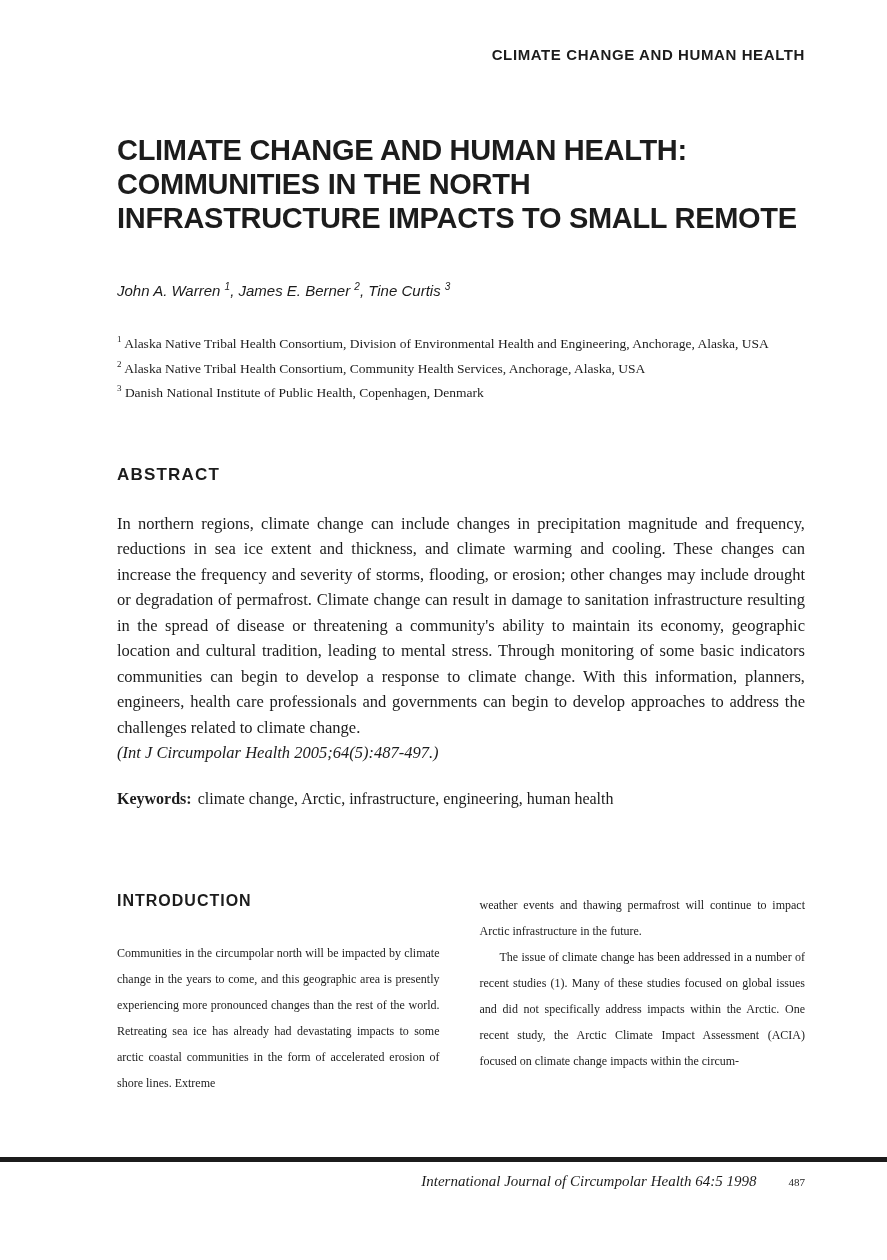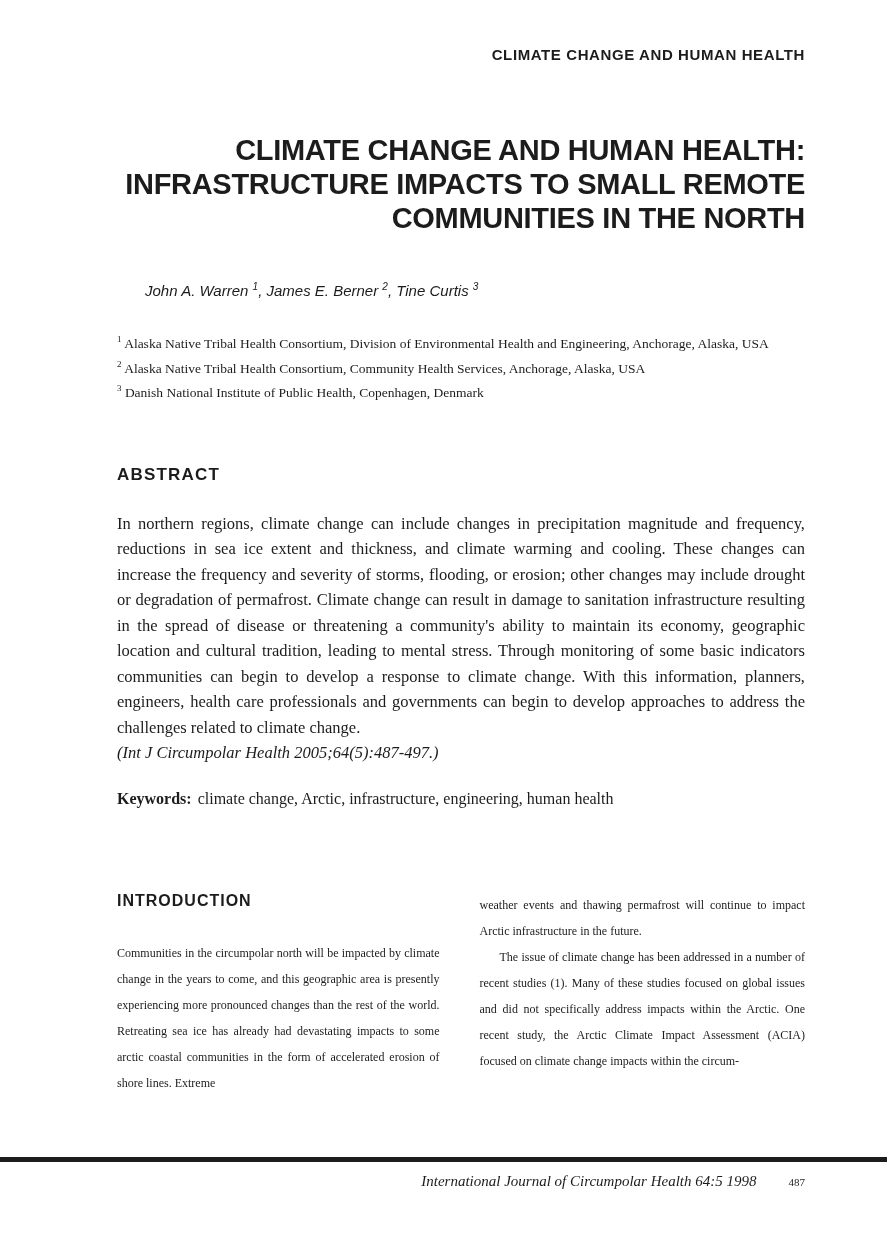--- a/index.html
+++ b/index.html
@@ -22,29 +22,27 @@
     font-size: 15px;
     letter-spacing: 0.6px;
   }
   .title {
     margin-top: 70px;
     font-family: "Liberation Sans", sans-serif;
     font-weight: bold;
     font-size: 29px;
     line-height: 34px;
     letter-spacing: -0.3px;
-    text-align: right;
   }
   .title div { white-space: nowrap; }
   .authors {
     margin-top: 46px;
     font-family: "Liberation Sans", sans-serif;
     font-style: italic;
     font-size: 15px;
-    margin-left: 28px;
   }
   .authors sup { font-size: 10px; }
   .affiliations {
     margin-top: 30px;
     font-size: 13.5px;
     line-height: 20px;
   }
   .affiliations sup { font-size: 9px; }
   .abstract-heading {
     margin-top: 62px;
@@ -111,22 +109,22 @@
 </style>
 </head>
 <body>
 
 <div class="page">
 
   <div class="running-header">CLIMATE CHANGE AND HUMAN HEALTH</div>
 
   <div class="title">
     <div>CLIMATE CHANGE AND HUMAN HEALTH:</div>
+    <div>COMMUNITIES IN THE NORTH</div>
     <div>INFRASTRUCTURE IMPACTS TO SMALL REMOTE</div>
-    <div>COMMUNITIES IN THE NORTH</div>
   </div>
 
   <div class="authors">
     <span><span>John A. Warren </span><sup>1</sup></span><span><span>, James E. Berner </span><sup>2</sup></span><span><span>, Tine Curtis </span><sup>3</sup></span>
   </div>
 
   <div class="affiliations">
     <div><sup>1</sup><span> Alaska Native Tribal Health Consortium, Division of Environmental Health and Engineering, Anchorage, Alaska, USA</span></div>
     <div><sup>2</sup><span> Alaska Native Tribal Health Consortium, Community Health Services, Anchorage, Alaska, USA</span></div>
     <div><sup>3</sup><span> Danish National Institute of Public Health, Copenhagen, Denmark</span></div>

